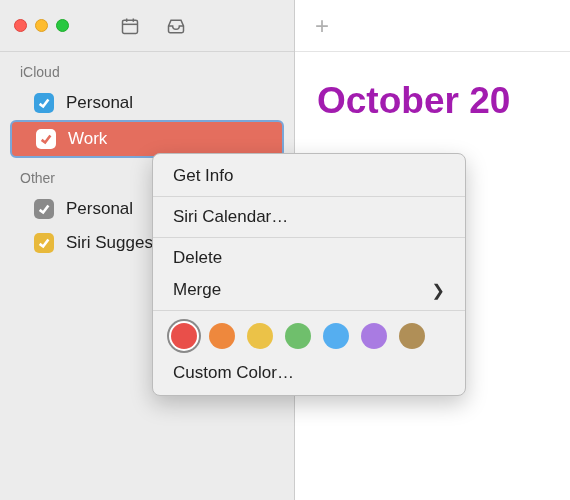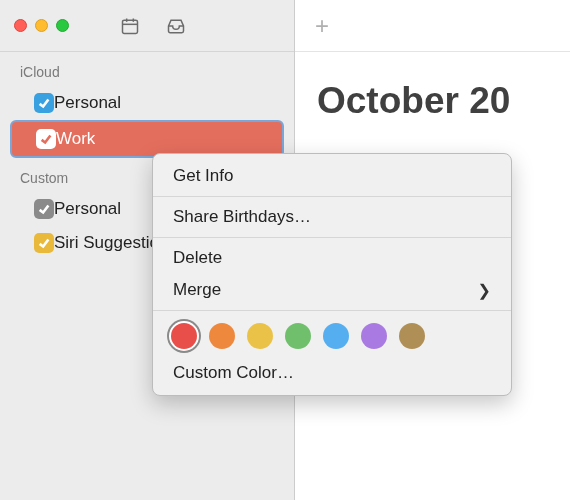--- a/index.html
+++ b/index.html
@@ -31,20 +31,21 @@
     .toolbar-btn { width: 22px; height: 22px; display:flex; align-items:center; justify-content:center; color:#6b6b6b; cursor:pointer;}
     .section-label {
       font-size: 14px; color: #7a7a7a; font-weight: 500;
       padding: 12px 20px 6px 20px;
     }
     .cal-list { }
     .cal-item {
       display: flex; align-items: center;
       padding: 7px 14px 7px 34px;
       font-size: 17px; color: #222;
+      gap: 12px;
       position: relative;
       cursor: pointer;
     }
     .cal-item.selected {
       background: #e46e5e;
       color: #fff;
       border-radius: 6px;
       margin: 0 10px;
       padding-left: 24px;
       border: 2px solid #7aa7d8;
@@ -59,28 +60,28 @@
     .main {
       flex: 1; position: relative;
       background: #fff;
     }
     .main-top {
       height: 52px; border-bottom: 1px solid #e4e4e4;
       display: flex; align-items: center; padding-left: 20px;
     }
     .plus-btn { color: #b0b0b0; font-size: 24px; cursor:pointer; }
     .month-title {
-      font-size: 37px; font-weight: 700; color: #404040;
+      font-size: 37px; font-weight: 700; color: #a21caf;
       padding: 28px 0 0 22px;
       white-space: nowrap;
     }
     .context-menu {
       position: absolute;
       left: 152px; top: 153px;
-      width: 360px;
+      width: 314px;
       background: #f0f0f0;
       border: 1px solid #bcbcbc;
       border-radius: 8px;
       box-shadow: 0 8px 22px rgba(0,0,0,0.22);
       padding: 6px 0;
       font-size: 17px; color: #222;
       z-index: 50;
     }
     .menu-item {
       padding: 6px 20px;
@@ -139,21 +140,21 @@
           <svg viewBox="0 0 16 16" style="stroke:#e46e5e;">
               <polyline points="3,9 7,12 13,4"></polyline>
             </svg>
         </div>
         <span class="cal-name">Work</span>
       </div>
     </div>
   </div>
 
   <div>
-    <div class="section-label">Custom</div>
+    <div class="section-label">Other</div>
     <div class="cal-list">
       <div class="cal-item">
         <div class="checkbox" style="background:#8a8a8a;">
           <svg viewBox="0 0 16 16">
               <polyline points="3,9 7,12 13,4"></polyline>
             </svg>
         </div>
         <span class="cal-name">Personal</span>
       </div>
       <div class="cal-item">
@@ -174,21 +175,21 @@
   </div>
   <div class="month-title">October 20</div>
 </div>
 
 <div class="context-menu">
   <div class="menu-item">
     <span>Get Info</span>
   </div>
   <div class="menu-sep"></div>
   <div class="menu-item">
-    <span>Share Birthdays…</span>
+    <span>Siri Calendar…</span>
   </div>
   <div class="menu-sep"></div>
   <div class="menu-item">
     <span>Delete</span>
   </div>
   <div class="menu-item">
     <span>Merge</span>
     <span class="chev">❯</span>
   </div>
   <div class="menu-sep"></div>

